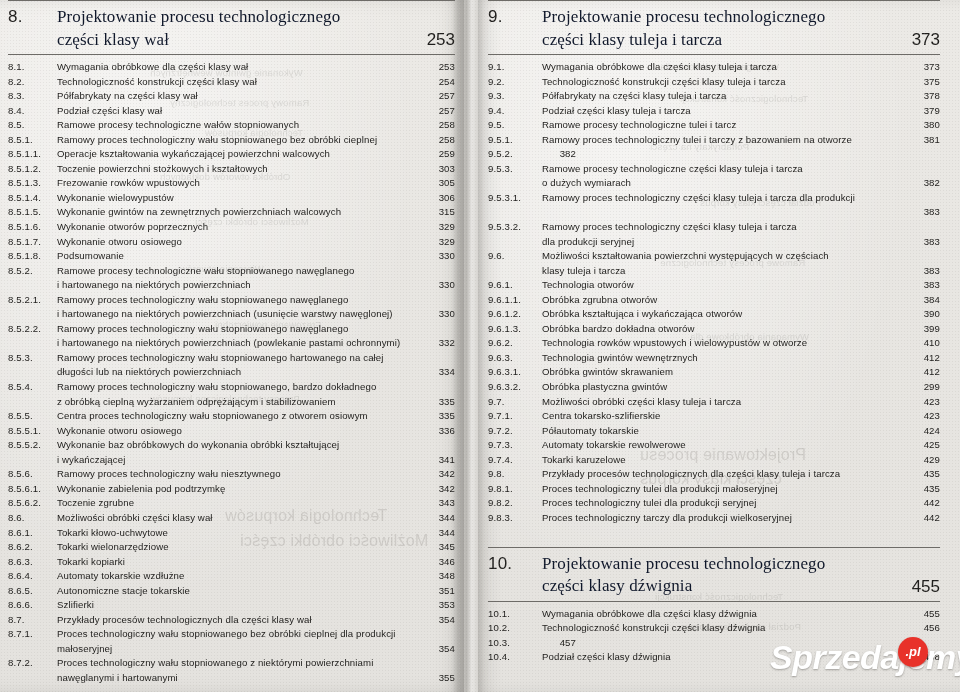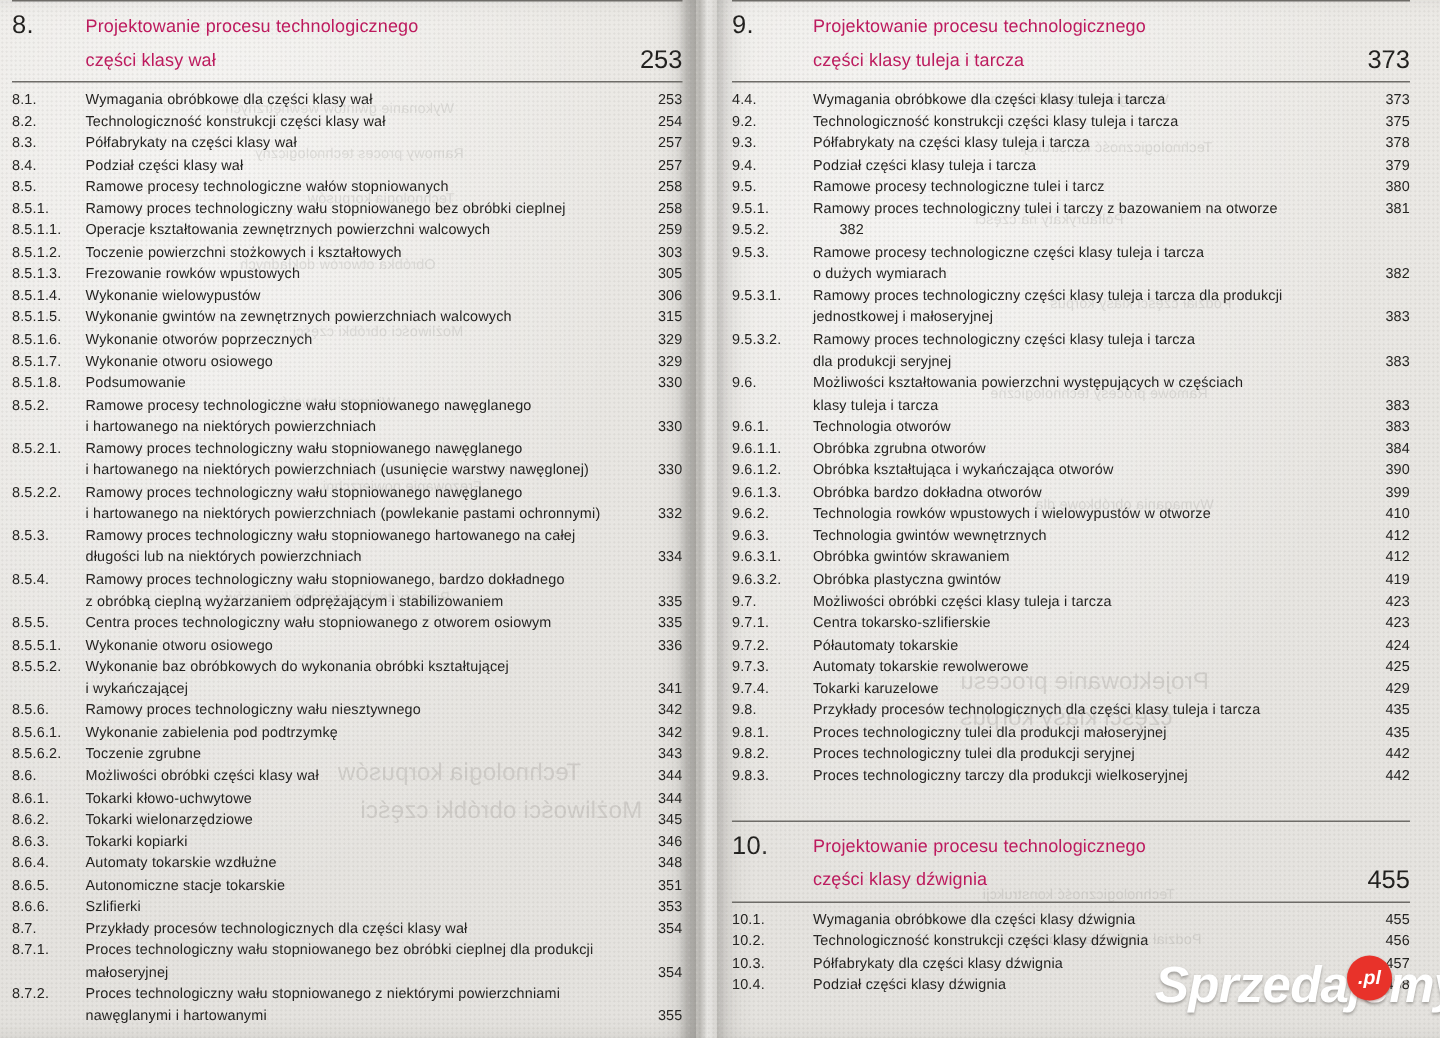--- a/index.html
+++ b/index.html
@@ -111,24 +111,25 @@
   }
   .chapter-num {
     flex: 0 0 auto;
     font-size: 17px;
     color: #1f1e1c;
     line-height: 22px;
     letter-spacing: 0.2px;
   }
   .chapter-title {
     flex: 1 1 auto;
-    font-size: 12px;
-    color: #be185d;
+    font-size: 17px;
+    color: #0f172a;
     line-height: 22.5px;
     letter-spacing: 0.1px;
+    font-family: Liberation Serif, serif;
   }
   .chapter-page {
     flex: 0 0 auto;
     align-self: flex-end;
     font-size: 17px;
     color: #1f1e1c;
     line-height: 22px;
     text-align: right;
   }
 
@@ -310,21 +311,21 @@
             <div class="toc-text">
               <span class="toc-text-line">Ramowy proces technologiczny wału stopniowanego bez obróbki cieplnej</span>
             </div>
             <div class="toc-page">
               <span class="toc-page-inner">258</span>
             </div>
           </div>
           <div class="toc-row">
             <div class="toc-num">8.5.1.1.</div>
             <div class="toc-text">
-              <span class="toc-text-line">Operacje kształtowania zewnętrznych powierzchni walcowych</span>
+              <span class="toc-text-line">Operacje kształtowania wykańczającej powierzchni walcowych</span>
             </div>
             <div class="toc-page">
               <span class="toc-page-inner">259</span>
             </div>
           </div>
           <div class="toc-row">
             <div class="toc-num">8.5.1.2.</div>
             <div class="toc-text">
               <span class="toc-text-line">Toczenie powierzchni stożkowych i kształtowych</span>
             </div>
@@ -605,21 +606,21 @@
           <div class="chapter-title">
             <span>Projektowanie procesu technologicznego</span><br>
             <span>części klasy tuleja i tarcza</span>
           </div>
           <div class="chapter-page">373</div>
         </div>
       </div>
 
       <div class="toc-list" id="right-entries-9">
           <div class="toc-row">
-            <div class="toc-num">4.4.</div>
+            <div class="toc-num">9.1.</div>
             <div class="toc-text">
               <span class="toc-text-line">Wymagania obróbkowe dla części klasy tuleja i tarcza</span>
             </div>
             <div class="toc-page">
               <span class="toc-page-inner">373</span>
             </div>
           </div>
           <div class="toc-row">
             <div class="toc-num">9.2.</div>
             <div class="toc-text">
@@ -679,21 +680,20 @@
             </div>
             <div class="toc-page">
               <span class="toc-page-spacer">0</span>
               <span class="toc-page-inner">382</span>
             </div>
           </div>
           <div class="toc-row">
             <div class="toc-num">9.5.3.1.</div>
             <div class="toc-text">
               <span class="toc-text-line">Ramowy proces technologiczny części klasy tuleja i tarcza dla produkcji</span>
-              <span class="toc-text-line">jednostkowej i małoseryjnej</span>
             </div>
             <div class="toc-page">
               <span class="toc-page-spacer">0</span>
               <span class="toc-page-inner">383</span>
             </div>
           </div>
           <div class="toc-row">
             <div class="toc-num">9.5.3.2.</div>
             <div class="toc-text">
               <span class="toc-text-line">Ramowy proces technologiczny części klasy tuleja i tarcza</span>
@@ -777,21 +777,21 @@
             <div class="toc-page">
               <span class="toc-page-inner">412</span>
             </div>
           </div>
           <div class="toc-row">
             <div class="toc-num">9.6.3.2.</div>
             <div class="toc-text">
               <span class="toc-text-line">Obróbka plastyczna gwintów</span>
             </div>
             <div class="toc-page">
-              <span class="toc-page-inner">419</span>
+              <span class="toc-page-inner">299</span>
             </div>
           </div>
           <div class="toc-row">
             <div class="toc-num">9.7.</div>
             <div class="toc-text">
               <span class="toc-text-line">Możliwości obróbki części klasy tuleja i tarcza</span>
             </div>
             <div class="toc-page">
               <span class="toc-page-inner">423</span>
             </div>
@@ -897,23 +897,20 @@
             <div class="toc-num">10.2.</div>
             <div class="toc-text">
               <span class="toc-text-line">Technologiczność konstrukcji części klasy dźwignia</span>
             </div>
             <div class="toc-page">
               <span class="toc-page-inner">456</span>
             </div>
           </div>
           <div class="toc-row">
             <div class="toc-num">10.3.</div>
-            <div class="toc-text">
-              <span class="toc-text-line">Półfabrykaty dla części klasy dźwignia</span>
-            </div>
             <div class="toc-page">
               <span class="toc-page-inner">457</span>
             </div>
           </div>
           <div class="toc-row">
             <div class="toc-num">10.4.</div>
             <div class="toc-text">
               <span class="toc-text-line">Podział części klasy dźwignia</span>
             </div>
             <div class="toc-page">

